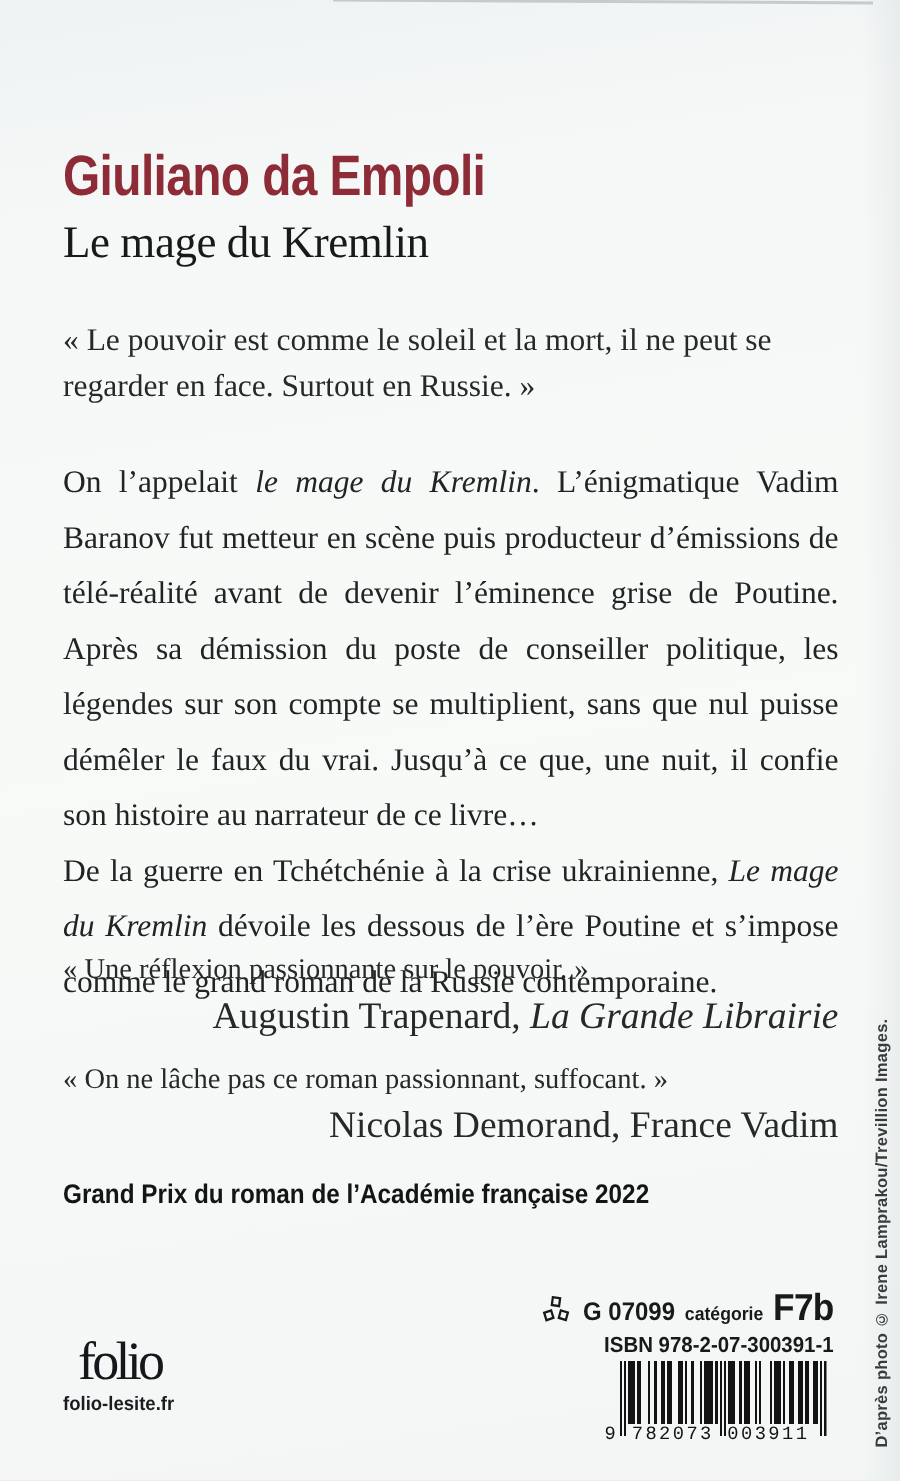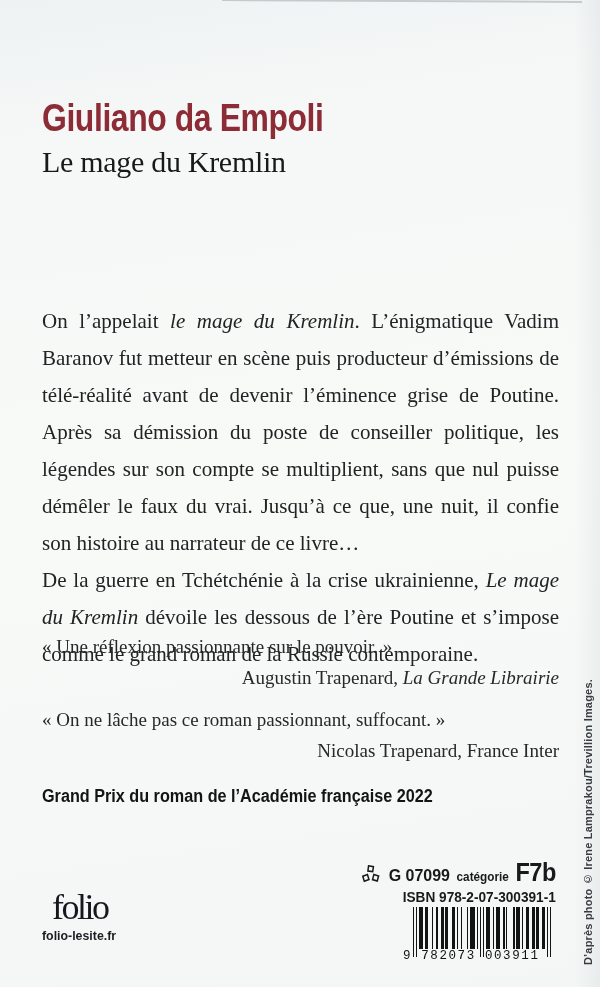--- a/index.html
+++ b/index.html
@@ -42,21 +42,21 @@
   }
   .synopsis{
     position:absolute;left:42px;top:303px;width:517px;
     font-size:21px;line-height:37px;text-align:justify;color:#212325;
   }
   .synopsis p{margin:0;}
   .review{position:absolute;left:42px;width:517px;}
   .review-1{top:634px;}
   .review-2{top:707px;}
   .review-quote{margin:0;font-size:19px;line-height:26px;color:#26282a;}
-  .review-attr{margin:5px 0 0 0;font-size:19px;line-height:26px;text-align:right;color:#26282a;}
+  .review-attr{margin:5px 0 0 0;font-size:25px;line-height:26px;text-align:right;color:#26282a;}
   .award{
     position:absolute;left:42px;top:786px;margin:0;
     font-family:"Liberation Sans", sans-serif;
     font-weight:bold;font-size:18px;line-height:1.2;color:#121416;
     transform:scaleX(0.9);transform-origin:left center;
     white-space:nowrap;
   }
   .logo-block{position:absolute;left:42px;top:889px;}
   .folio-wordmark{
     display:block;margin-left:10px;
@@ -101,34 +101,35 @@
 </head>
 <body>
 
 <div class="cover">
 
   <div class="scan-edge"></div>
 
   <h1 class="author" style="color: rgb(141, 43, 55);">Giuliano da Empoli</h1>
   <h2 class="title">Le mage du Kremlin</h2>
 
+  <p class="epigraph">«&nbsp;Le pouvoir est comme le soleil et la mort, il ne peut se regarder en face. Surtout en Russie.&nbsp;»</p>
 
   <div class="synopsis">
     <p>On l’appelait <i>le mage du Kremlin</i>. L’énigmatique Vadim Baranov fut metteur en scène puis producteur d’émissions de télé-réalité avant de devenir l’éminence grise de Poutine. Après sa démission du poste de conseiller politique, les légendes sur son compte se multiplient, sans que nul puisse démêler le faux du vrai. Jusqu’à ce que, une nuit, il confie son histoire au narrateur de ce livre…</p>
     <p>De la guerre en Tchétchénie à la crise ukrainienne, <i>Le mage du Kremlin</i> dévoile les dessous de l’ère Poutine et s’impose comme le grand roman de la Russie contemporaine.</p>
   </div>
 
   <div class="review review-1">
     <p class="review-quote">«&nbsp;Une réflexion passionnante sur le pouvoir.&nbsp;»</p>
     <p class="review-attr">Augustin Trapenard, <i>La Grande Librairie</i></p>
   </div>
 
   <div class="review review-2">
     <p class="review-quote">«&nbsp;On ne lâche pas ce roman passionnant, suffocant.&nbsp;»</p>
-    <p class="review-attr">Nicolas Trapenard, France Inter</p>
+    <p class="review-attr">Nicolas Demorand, France Vadim</p>
   </div>
 
   <p class="award">Grand Prix du roman de l’Académie française 2022</p>
 
   <div class="logo-block">
     <span class="folio-wordmark">folio</span>
     <span class="folio-site">folio-lesite.fr</span>
   </div>
 
   <div class="code-block">

